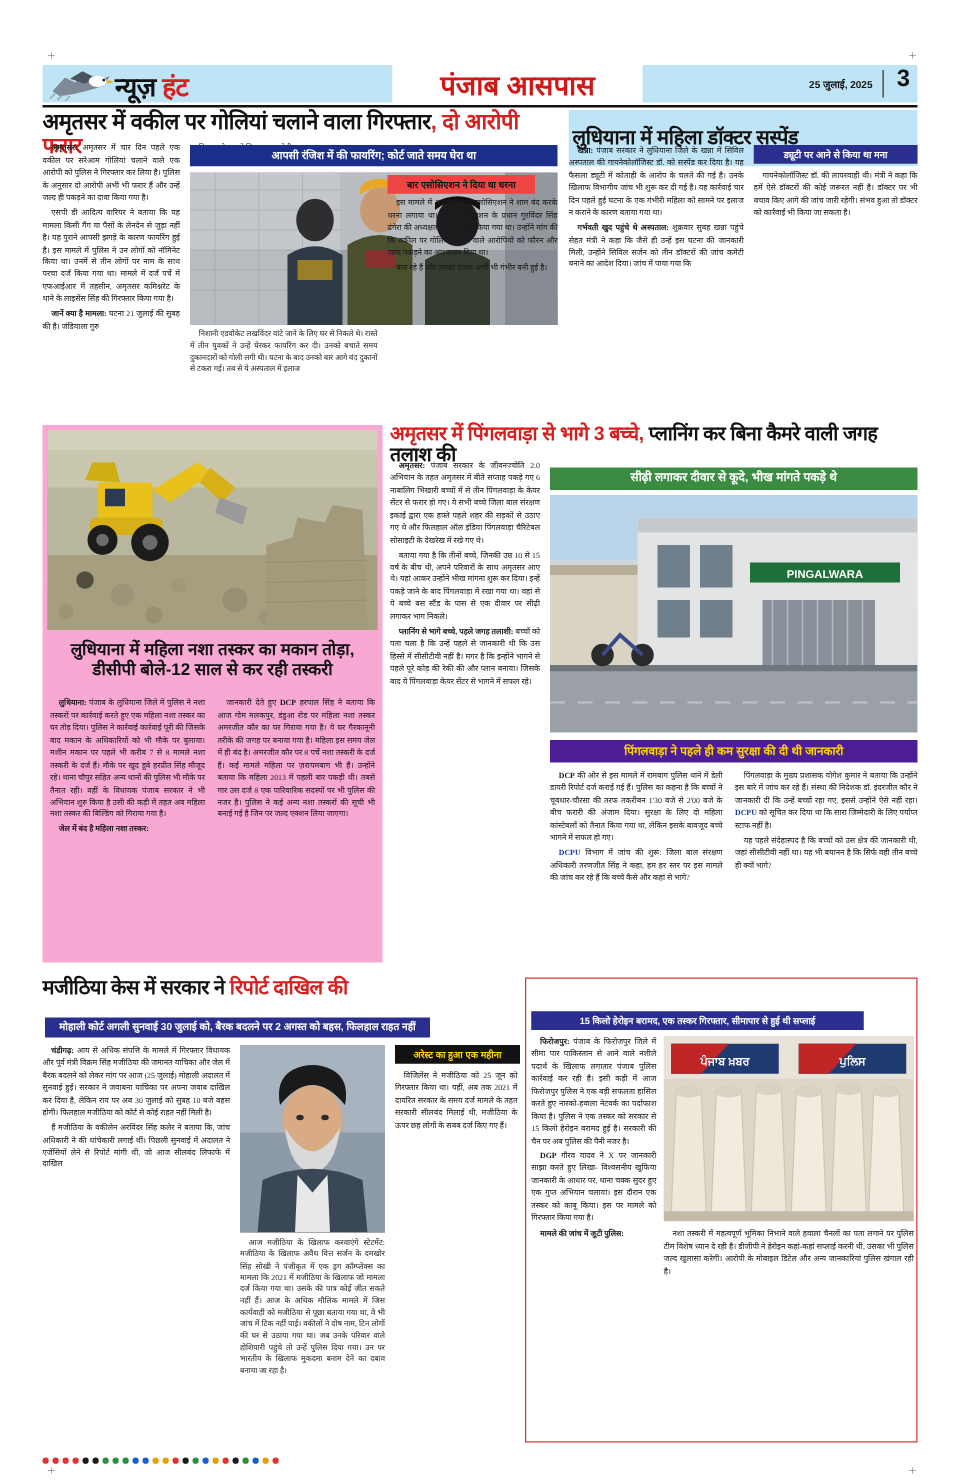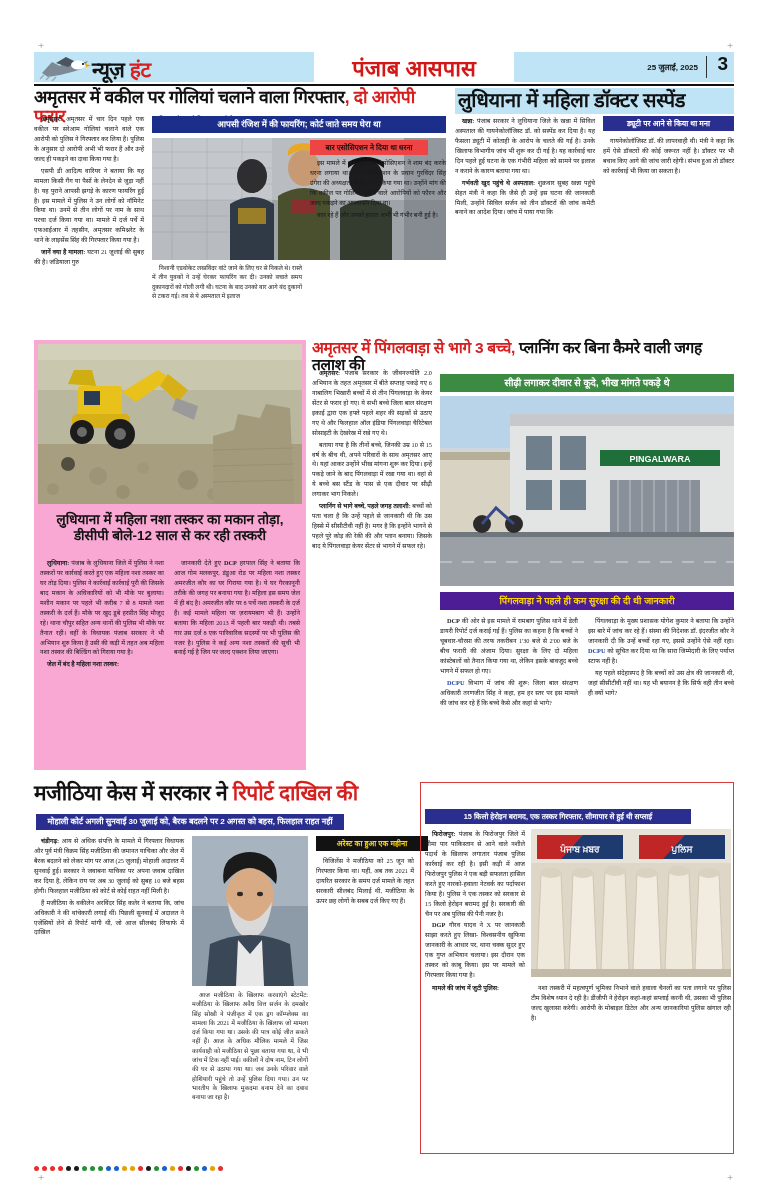--- a/index.html
+++ b/index.html
@@ -53,21 +53,21 @@
   .s1-subbanner { position:absolute; left:118px; top:2px; width:294px; height:17px; background:#1b2f8a;
                   color:#fff; font-size:8.6px; line-height:17px; }
   .s1-cap { position:absolute; left:118px; top:150px; width:150px; font-size:6.1px; line-height:1.55;
             color:#1a1a1a; text-align:justify; }
   .s1-yellowtag { position:absolute; left:276px; top:26px; width:118px; height:15px; background:#ef4444;
                   color:#111; font-size:7.4px; line-height:15px; }
   .s1-c3b { position:absolute; left:276px; top:44px; width:136px; font-size:6.3px; }
 
   
   .s2 { position:absolute; left:455px; top:88px; width:279px; height:245px; }
-  .s2-head { font-size:20px; background:#bfe4f5; padding:2px 3px; letter-spacing:-0.3px; }
+  .s2-head { font-size:16px; background:#bfe4f5; padding:14px 3px; letter-spacing:-0.3px; }
   .s2-blue { position:absolute; left:148px; top:28px; width:131px; height:15px; background:#2a2f8f;
              color:#fff; font-size:7.6px; line-height:15px; }
   .s2-c1 { position:absolute; left:0; top:28px; width:140px; }
   .s2-c2 { position:absolute; left:148px; top:48px; width:131px; }
 
   
   .s3 { position:absolute; left:34px; top:340px; width:272px; height:430px; background:#f9a8d4; }
   .s3-photo { position:absolute; left:4px; top:4px; width:264px; height:160px;
               background:linear-gradient(185deg,#cfd3c4 0%, #b7b39a 40%, #a59b7e 75%, #8e8468 100%); overflow:hidden; }
   .s3-head { position:absolute; left:6px; top:172px; width:260px; font-size:13.5px; text-align:center;
@@ -84,29 +84,29 @@
   .s4-photo { position:absolute; left:128px; top:56px; width:294px; height:190px;
               background:linear-gradient(180deg,#cfe0ef 0%, #d8dde2 45%, #b8bdc2 100%); overflow:hidden; }
   .s4-black { position:absolute; left:128px; top:252px; width:294px; height:18px; background:#4c1d95;
               color:#ffd400; font-size:9.4px; line-height:18px; }
   .s4-c2 { position:absolute; left:128px; top:276px; width:138px; }
   .s4-c3 { position:absolute; left:276px; top:276px; width:146px; }
   .s4-dcpu { color:#1b3fa8; font-weight:bold; }
 
   
   .s5 { position:absolute; left:34px; top:782px; width:380px; height:372px; }
-  .s5-head { font-size:21px; letter-spacing:-0.4px; }
+  .s5-head { font-size:16px; letter-spacing:-0.4px; }
   .s5-blue { position:absolute; left:2px; top:32px; width:308px; height:16px; background:#2a2f8f;
              color:#fff; font-size:8.1px; line-height:16px; }
   .s5-c1 { position:absolute; left:0; top:54px; width:150px; }
   .s5-photo { position:absolute; left:158px; top:54px; width:116px; height:150px;
               background:linear-gradient(165deg,#9fb0c2 0%, #7d8ea0 50%, #4e5a68 100%); overflow:hidden; }
   .s5-cap { position:absolute; left:158px; top:208px; width:116px; font-size:6.2px; line-height:1.5;
             text-align:justify; }
-  .s5-orange { position:absolute; left:282px; top:54px; width:112px; height:15px; background:#121212;
+  .s5-orange { position:absolute; left:282px; top:54px; width:100px; height:15px; background:#121212;
                color:#ffd400; font-size:7.6px; line-height:15px; }
   .s5-c3 { position:absolute; left:282px; top:74px; width:98px; }
 
   
   .s6 { position:absolute; left:420px; top:782px; width:314px; height:372px; border:1px solid #d63a3a; }
   .s6-head { position:absolute; left:4px; top:4px; width:306px; font-size:14.2px; letter-spacing:-0.3px; }
   .s6-blue { position:absolute; left:4px; top:26px; width:266px; height:15px; background:#2a2f8f;
              color:#fff; font-size:7.3px; line-height:15px; }
   .s6-c1 { position:absolute; left:4px; top:46px; width:100px; }
   .s6-photo { position:absolute; left:110px; top:46px; width:200px; height:148px;

